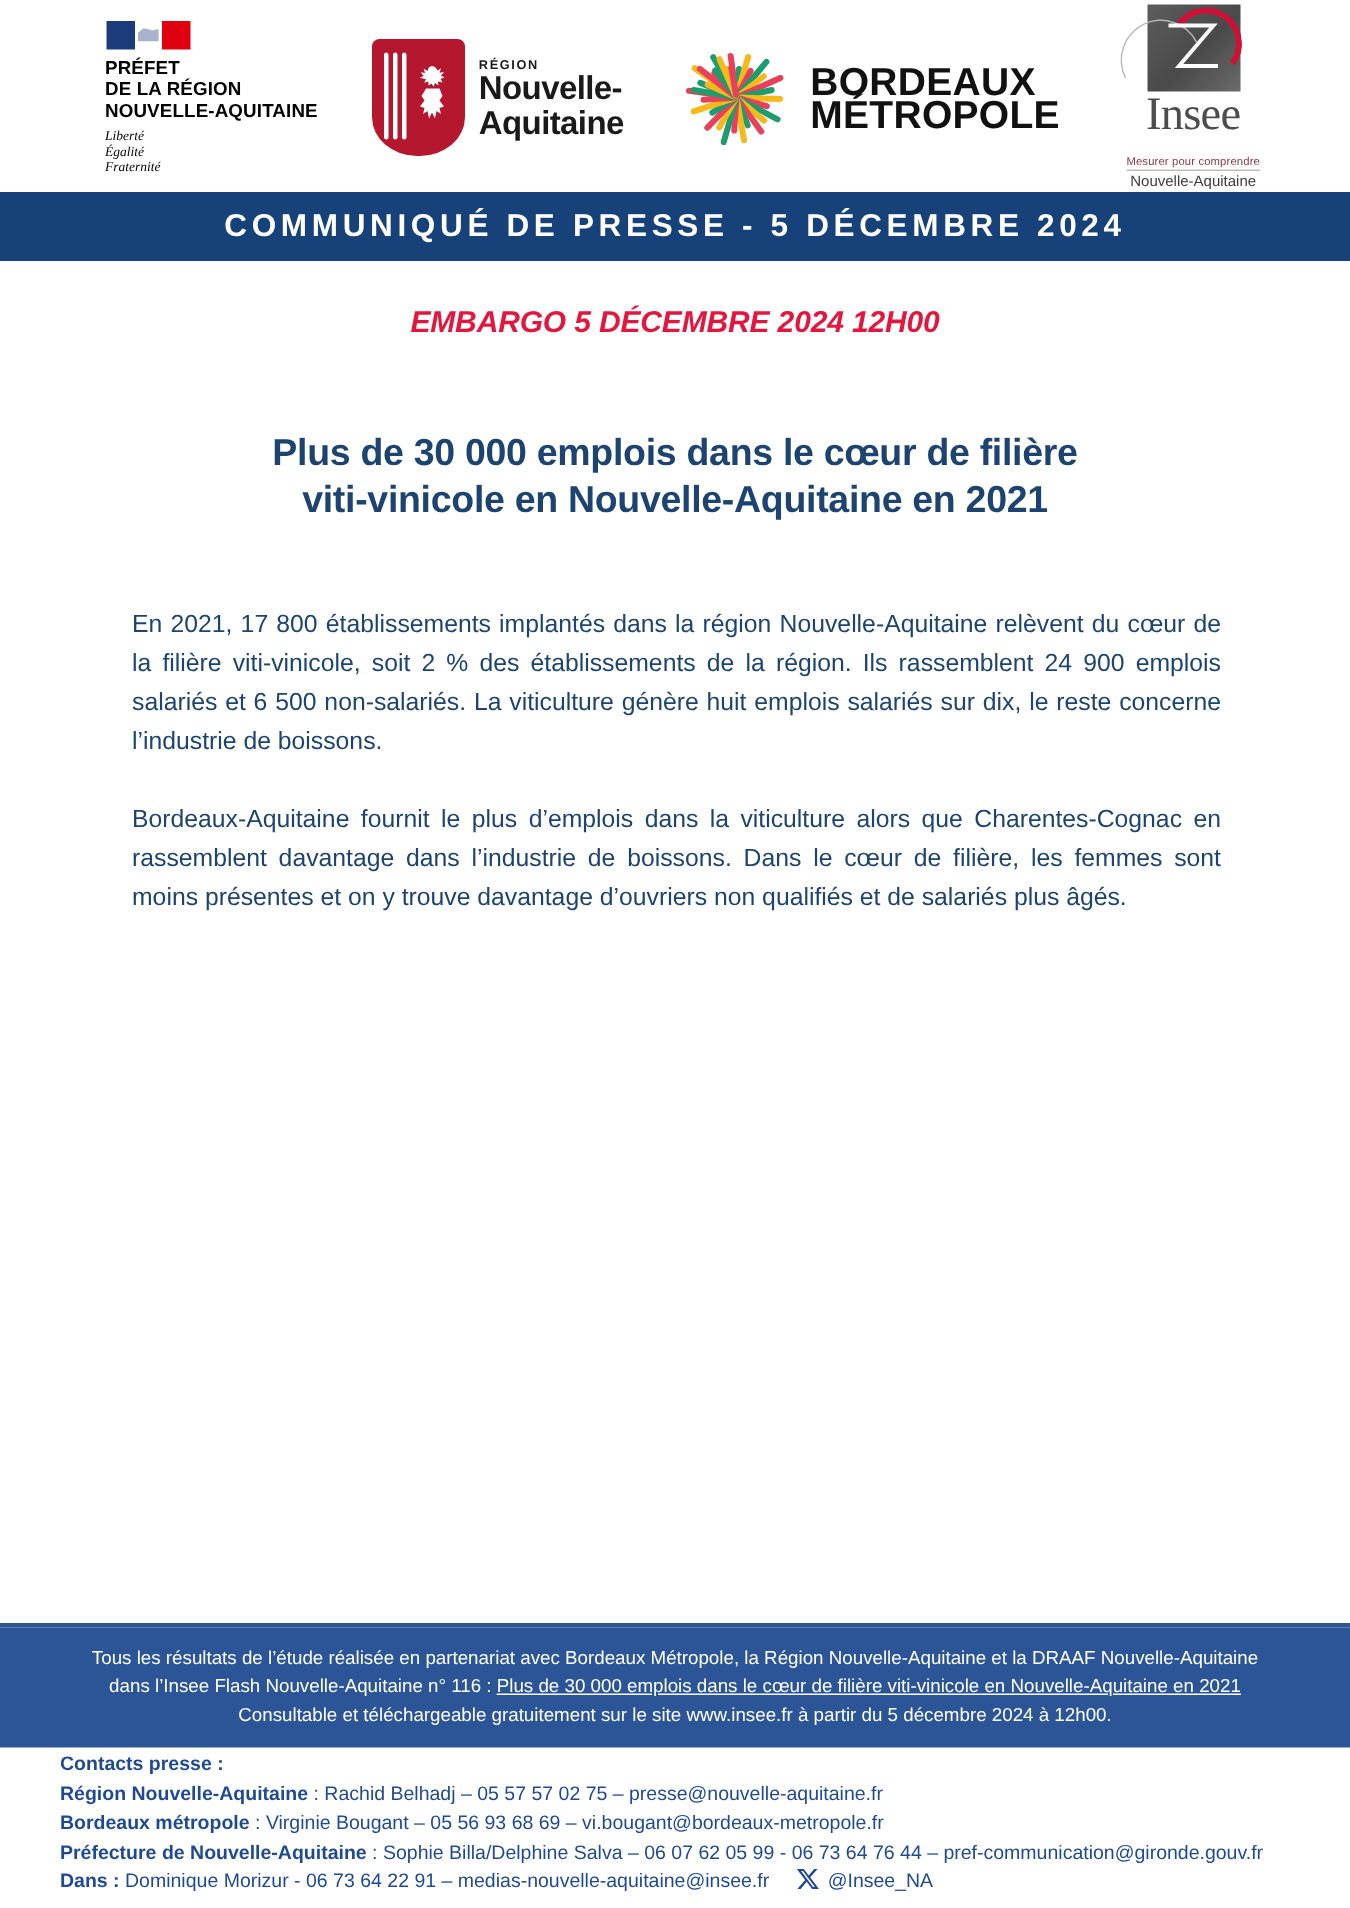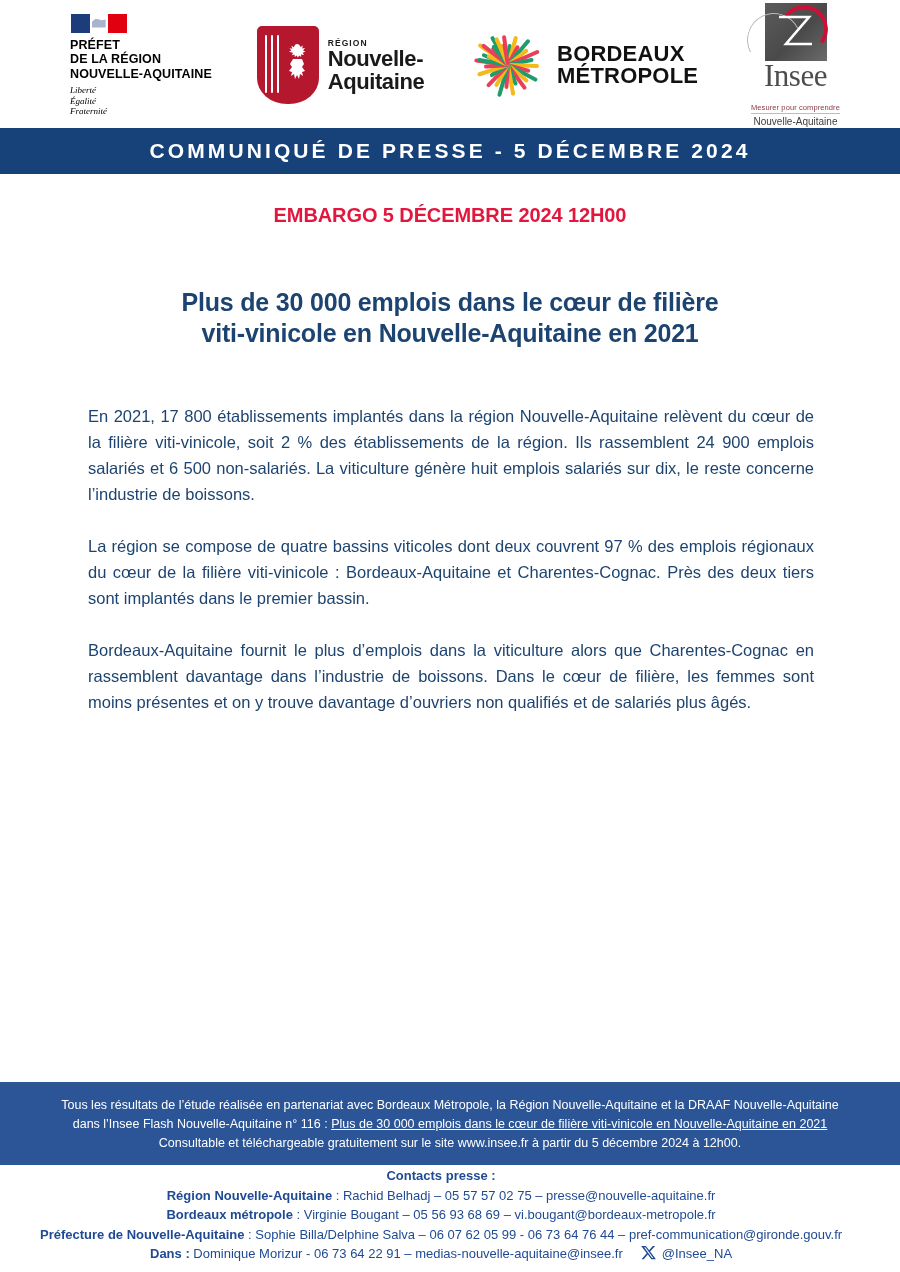--- a/index.html
+++ b/index.html
@@ -94,21 +94,21 @@
 
   
   .bxm { gap: 10px; margin-top: 2px; }
   .burst { position: relative; width: 78px; height: 78px; }
   .burst span {
     position: absolute; left: 50%; top: 50%;
     width: 4px; border-radius: 2px;
     transform-origin: 50% 100%;
   }
   .bxm-text {
-    font-size: 22px; font-weight: bold; line-height: 22px;
+    font-size: 26px; font-weight: bold; line-height: 22px;
     letter-spacing: .2px; color: #111111;
   }
 
   
   .insee { flex-direction: column; align-items: center; margin-top: 2px; }
   .insee-mark {
     position: relative;
     width: 62px; height: 58px;
     background: linear-gradient(135deg, #5c5c5c 0%, #4a4a4a 55%, #6b6b6b 100%);
     margin-left: 10px;
@@ -166,20 +166,21 @@
   }
 
   
   .embargo {
     text-align: center;
     color: #e3173e;
     font-size: 20px;
     font-weight: bold;
     margin-top: 30px;
     letter-spacing: -.1px;
+    font-style: italic;
   }
 
   
   .main-title {
     text-align: center;
     color: #1d4470;
     font-size: 25px;
     font-weight: bold;
     line-height: 31px;
     margin: 60px 55px 0 55px;
@@ -212,21 +213,20 @@
     font-size: 12.5px;
     line-height: 19px;
   }
   .footer-band .flink { text-decoration: underline; }
 
   .contacts {
     position: absolute; left: 40px; top: 1166px;
     font-size: 13px;
     line-height: 19.5px;
     color: #1f4a93;
-    text-align: center;
   }
   .contacts .c-row { white-space: nowrap; }
   .contacts b { font-weight: bold; }
   .x-logo {
     display: inline-block;
     vertical-align: -2px;
     margin: 0 6px 0 18px;
   }
 </style>
 </head>
@@ -333,21 +333,20 @@
 
 <div class="embargo">EMBARGO 5 DÉCEMBRE 2024 12H00</div>
 
 <h1 class="main-title">
   <span>Plus de 30 000 emplois dans le cœur de filière</span><br>
   <span>viti-vinicole en Nouvelle-Aquitaine en 2021</span>
 </h1>
 
 <div class="body-wrap">
   <p class="para">En 2021, 17 800 établissements implantés dans la région Nouvelle-Aquitaine relèvent du cœur de la filière viti-vinicole, soit 2 % des établissements de la région. Ils rassemblent 24 900 emplois salariés et 6 500 non-salariés. La viticulture génère huit emplois salariés sur dix, le reste concerne l’industrie de boissons.</p>
-  <p class="para">La région se compose de quatre bassins viticoles dont deux couvrent 97 % des emplois régionaux du cœur de la filière viti-vinicole : Bordeaux-Aquitaine et Charentes-Cognac. Près des deux tiers sont implantés dans le premier bassin.</p>
   <p class="para">Bordeaux-Aquitaine fournit le plus d’emplois dans la viticulture alors que Charentes-Cognac en rassemblent davantage dans l’industrie de boissons. Dans le cœur de filière, les femmes sont moins présentes et on y trouve davantage d’ouvriers non qualifiés et de salariés plus âgés.</p>
 </div>
 
 <div class="footer-rule"></div>
 
 <div class="footer-band">
   <div>Tous les résultats de l’étude réalisée en partenariat avec Bordeaux Métropole, la Région Nouvelle-Aquitaine et la DRAAF Nouvelle-Aquitaine</div>
   <div>
     <span>dans  l’Insee Flash Nouvelle-Aquitaine n° 116  : </span><a class="flink" href="#" style="color:#ffffff">Plus de 30 000 emplois dans le cœur de filière viti-vinicole en Nouvelle-Aquitaine en 2021</a>
   </div>

